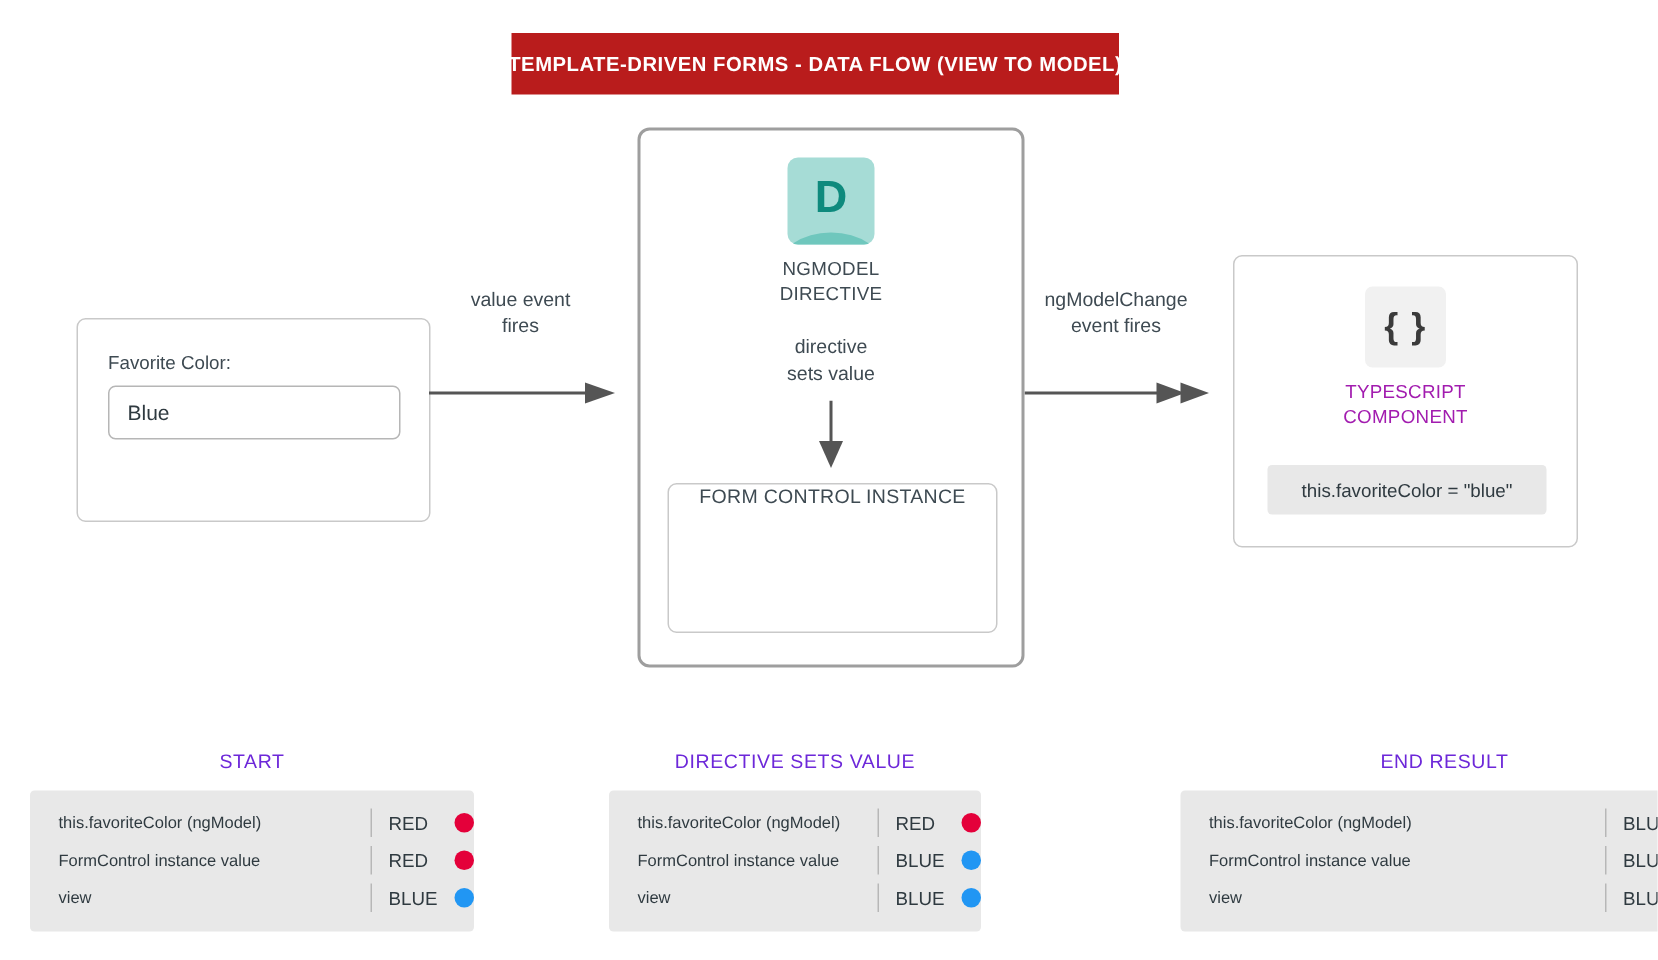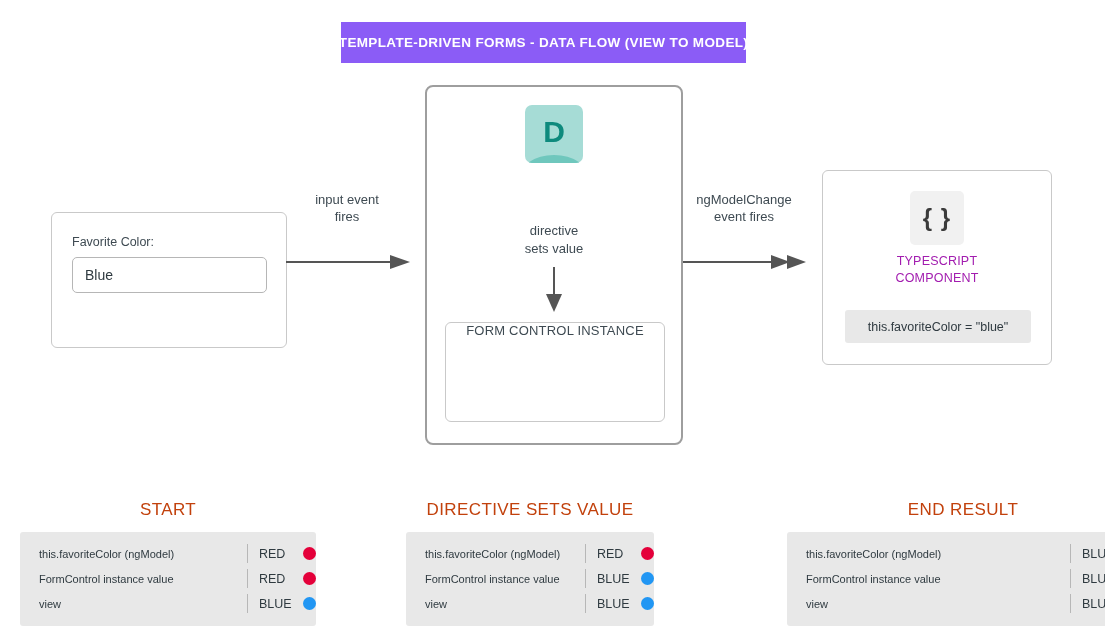--- a/index.html
+++ b/index.html
@@ -16,21 +16,21 @@
     overflow: hidden;
   }
 
   
   #title-banner {
     position: absolute;
     left: 341px;
     top: 22px;
     width: 405px;
     height: 41px;
-    background: #8b5cf6;
+    background: #b91c1c;
     display: flex;
     align-items: center;
     justify-content: center;
   }
   #title-banner .title-text {
     color: #ffffff;
     font-size: 13.5px;
     font-weight: bold;
     letter-spacing: 0.35px;
     white-space: nowrap;
@@ -226,23 +226,23 @@
   #arrow-label-left  { left: 292px; top: 191px; width: 110px; }
   #arrow-label-right { left: 679px; top: 191px; width: 130px; }
   .flow-arrow-svg { position: absolute; }
   #flow-arrow-left  { left: 286px; top: 253px; }
   #flow-arrow-right { left: 683px; top: 253px; }
 
   
   .state-section { position: absolute; top: 500px; }
   .state-heading {
     text-align: center;
-    font-size: 17px;
+    font-size: 13px;
     letter-spacing: 0.4px;
-    color: #c2410c;
+    color: #6d28d9;
     margin-bottom: 12px;
   }
   .state-table {
     background: #e8e8e8;
     border-radius: 3px;
     padding: 9px 0 10px 0;
   }
   .state-row {
     display: flex;
     align-items: center;
@@ -287,32 +287,36 @@
 <div id="title-banner">
   <span class="title-text">TEMPLATE-DRIVEN FORMS - DATA FLOW (VIEW TO MODEL)</span>
 </div>
 
 <div id="view-card" class="card">
   <div id="view-label">Favorite Color:</div>
   <input id="favorite-color-input" type="text" value="Blue" style="">
 </div>
 
 <div id="arrow-label-left" class="flow-arrow-label">
-  <div>input event</div>
+  <div>value event</div>
   <div>fires</div>
 </div>
 <svg id="flow-arrow-left" class="flow-arrow-svg" width="126" height="18" viewBox="0 0 126 18">
   <line x1="0" y1="9" x2="108" y2="9" stroke="#555555" stroke-width="2"></line>
   <polygon points="104,2 124,9 104,16" fill="#555555"></polygon>
 </svg>
 
 <div id="directive-container">
   <div id="directive-icon">
     <div class="icon-band"></div>
     <div class="d-glyph">D</div>
+  </div>
+  <div id="directive-title">
+    <div>NGMODEL</div>
+    <div>DIRECTIVE</div>
   </div>
   <div id="directive-subtitle">
     <div>directive</div>
     <div>sets value</div>
   </div>
   <svg id="directive-down-arrow" width="18" height="46" viewBox="0 0 18 46">
     <line x1="9" y1="0" x2="9" y2="30" stroke="#555555" stroke-width="2"></line>
     <polygon points="1,27 17,27 9,45" fill="#555555"></polygon>
   </svg>
   <div id="form-control-box">

